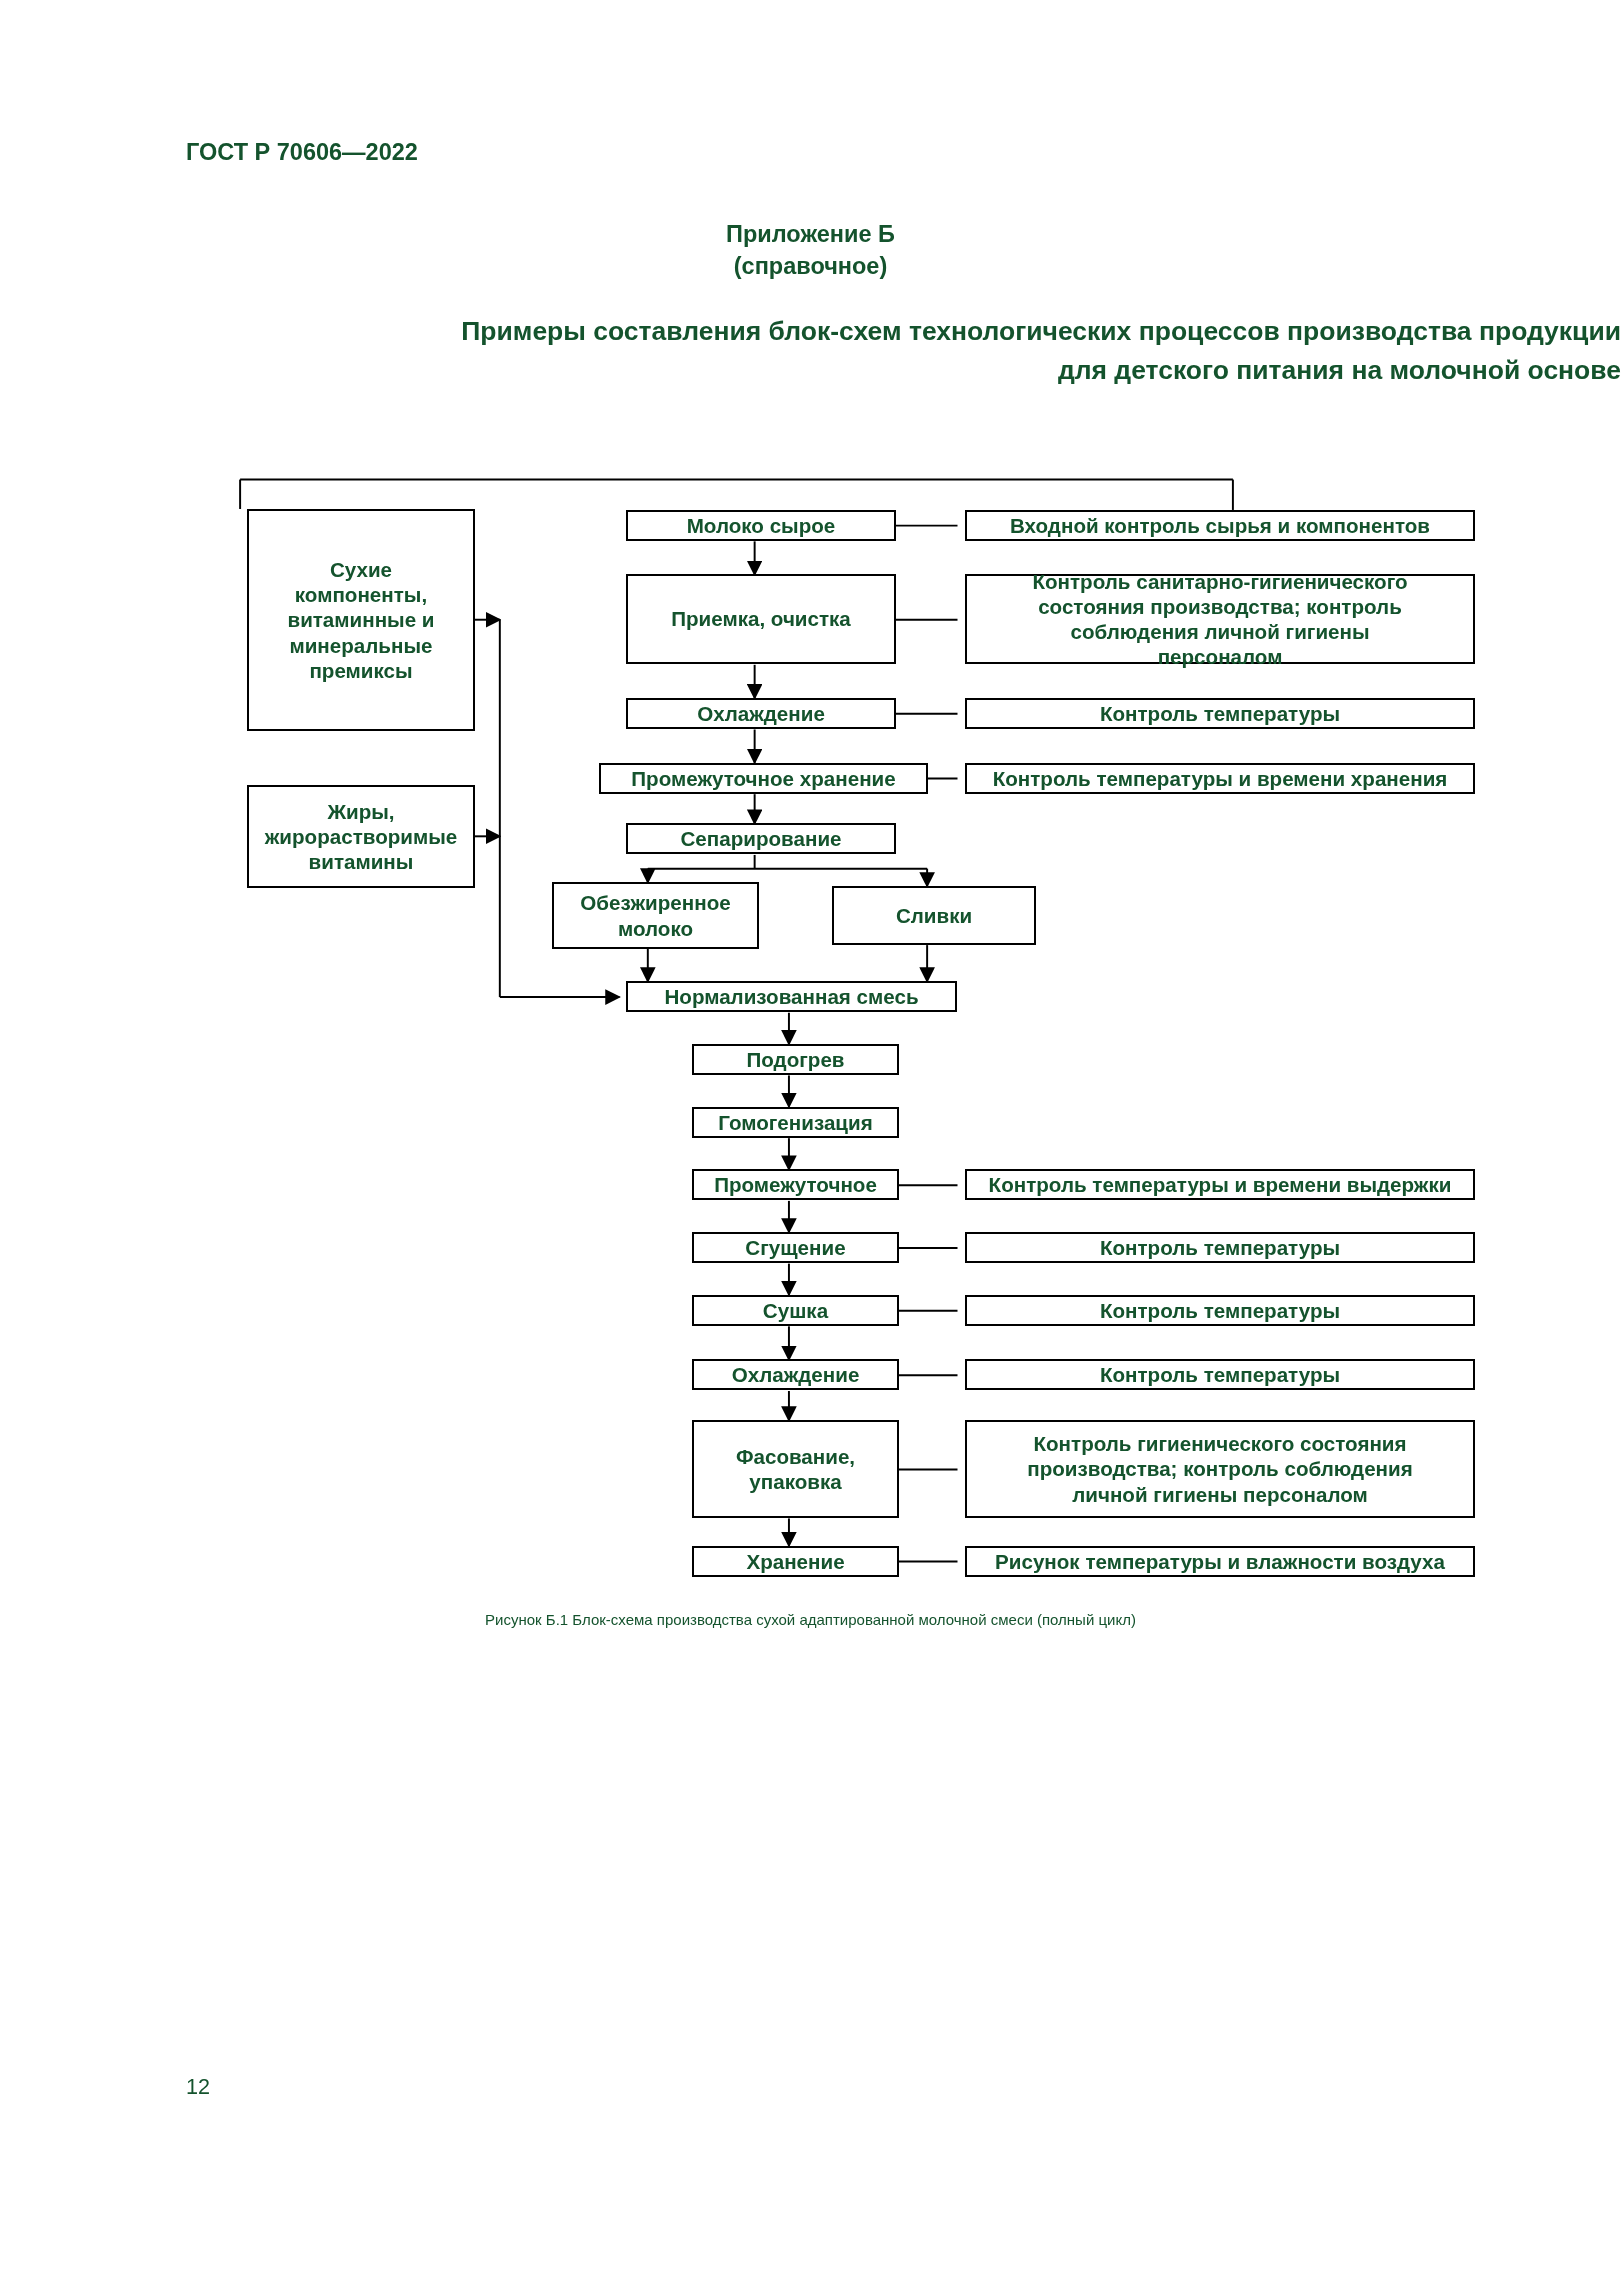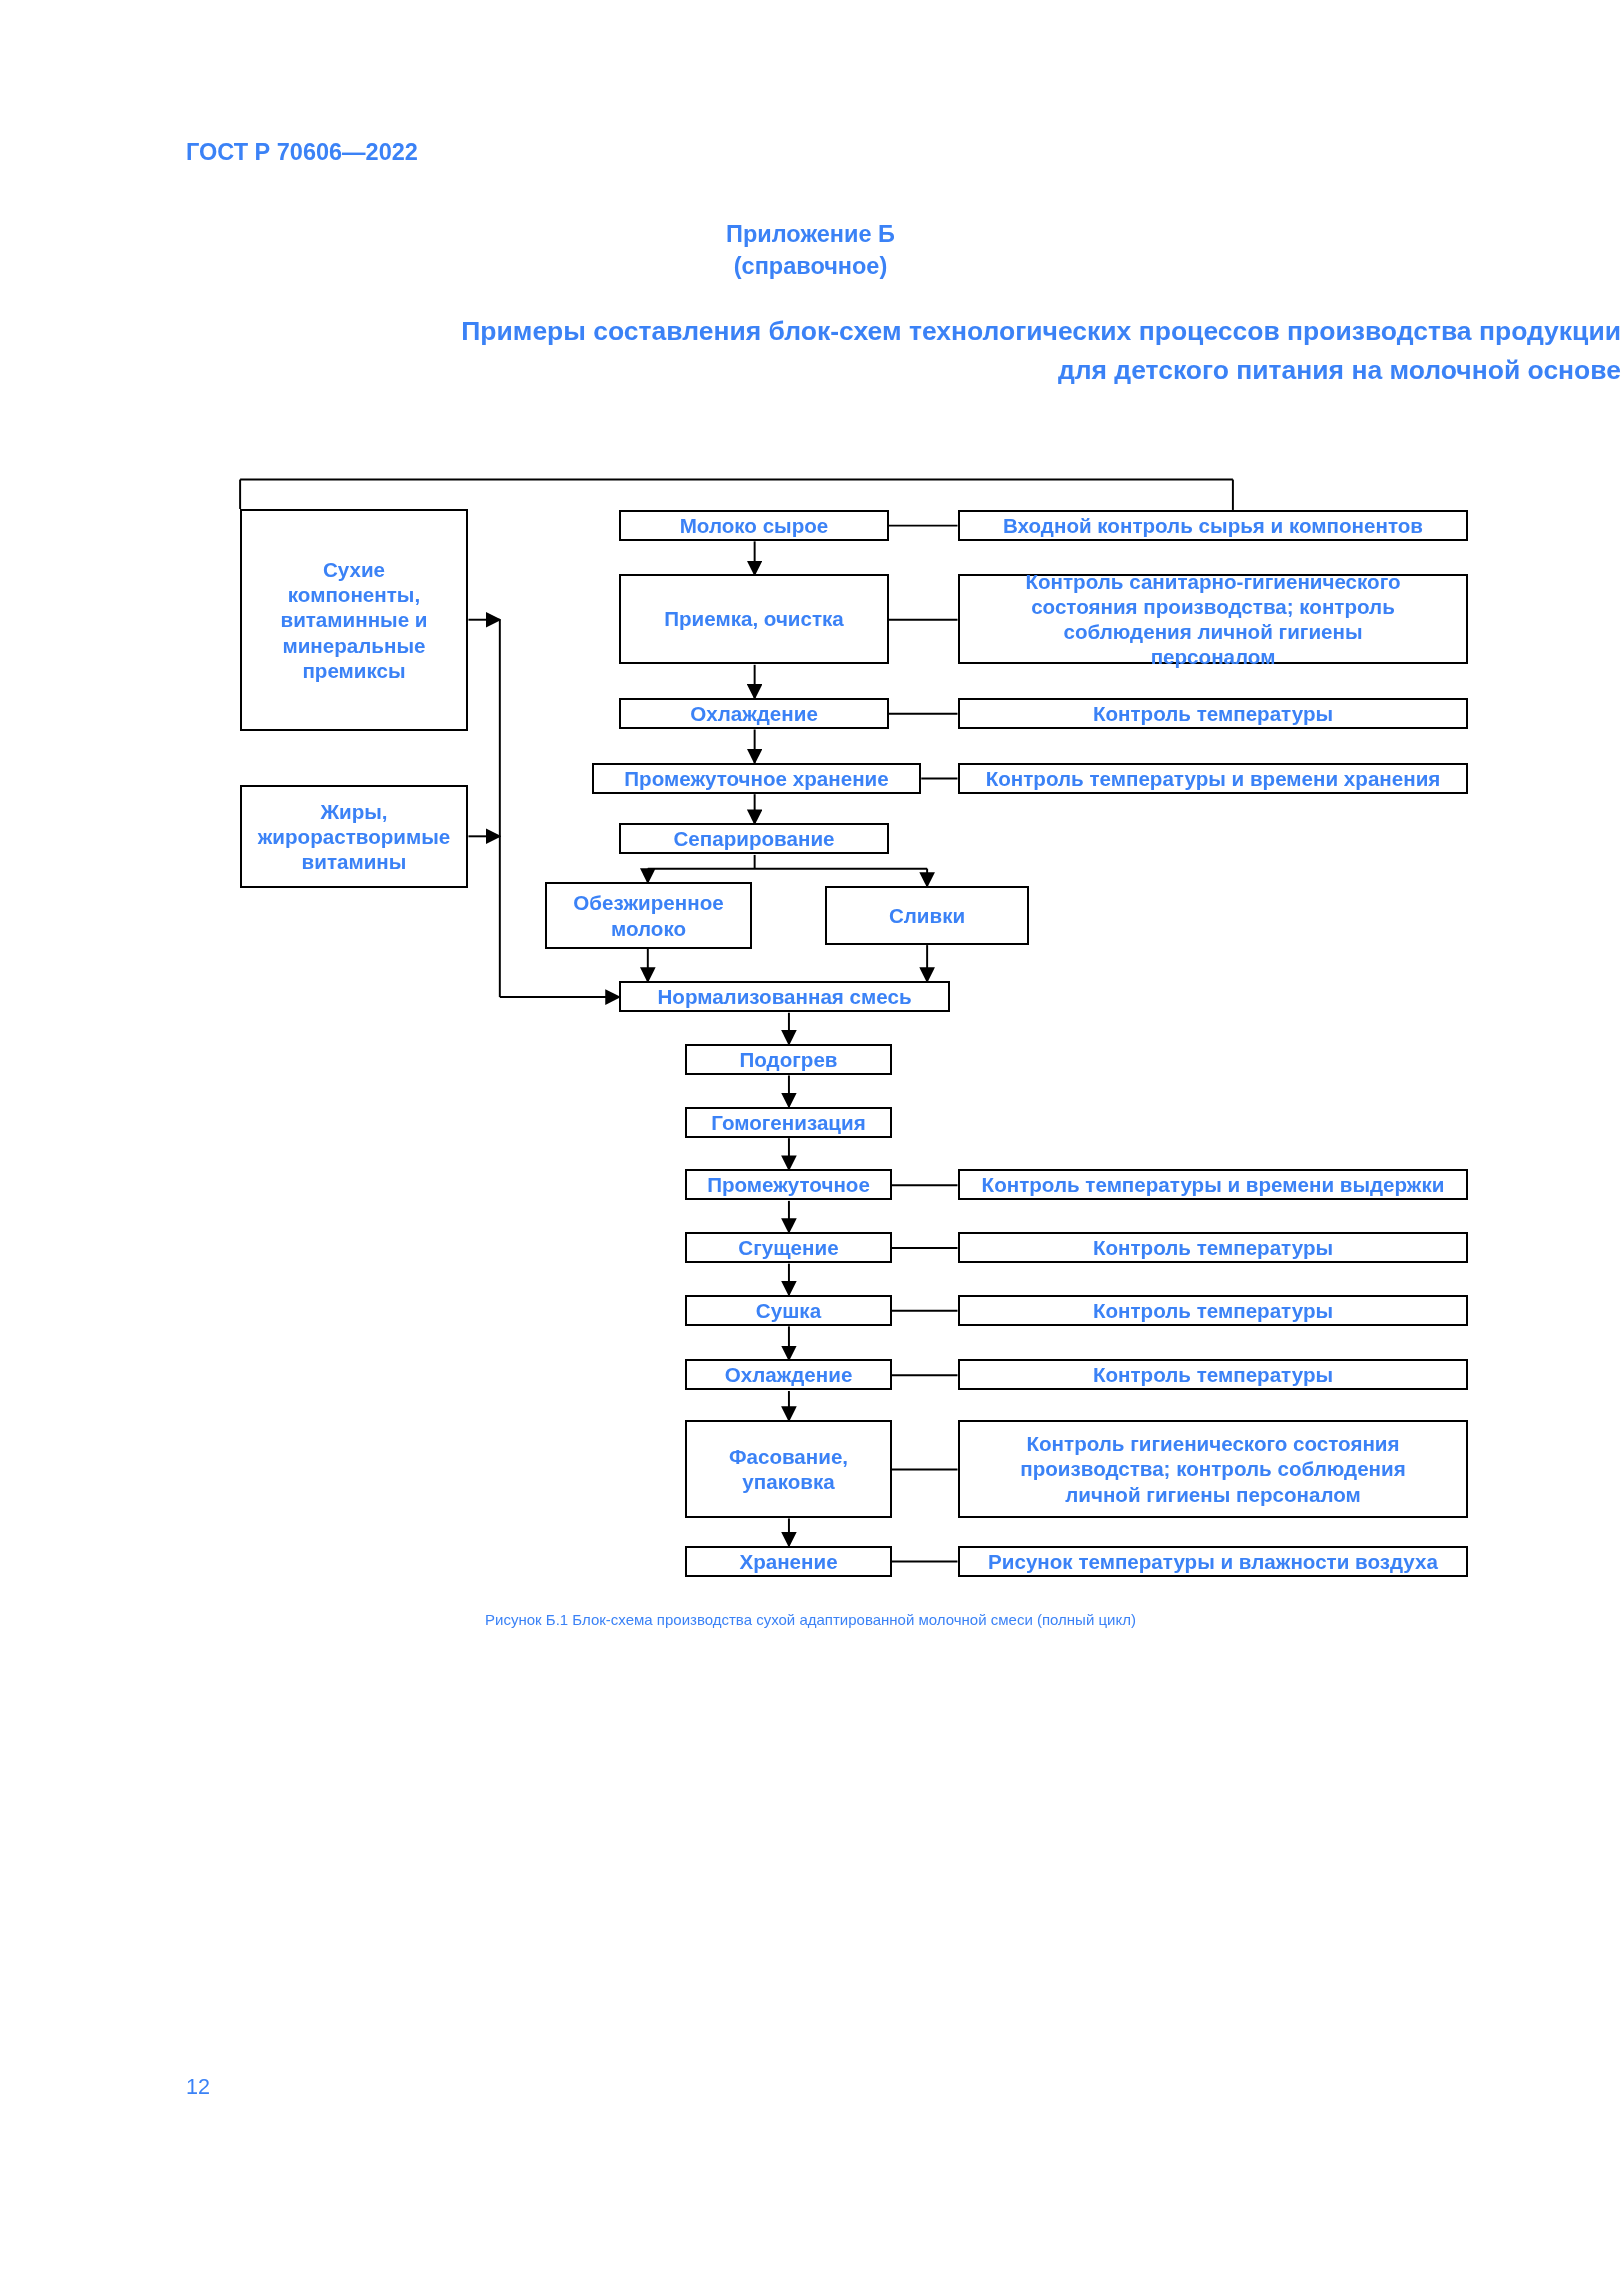--- a/index.html
+++ b/index.html
@@ -2,21 +2,21 @@
 <html><head>
 <meta charset="utf-8">
 <title>ГОСТ Р 70606—2022 — Приложение Б</title>
 <style>
   html, body { margin: 0; padding: 0; background: #ffffff; }
   .page {
     position: relative;
     width: 1621px;
     height: 2293px;
     background: #ffffff;
-    color: #3b82f6;
+    color: #14532d;
     font-family: "Liberation Sans", "DejaVu Sans", sans-serif;
     overflow: hidden;
   }
   .doc-number {
     position: absolute;
     left: 186px; top: 139px;
     font-size: 23.5px;
     font-weight: bold;
   }
   .appendix {
@@ -50,20 +50,21 @@
     border: 2px solid #000;
     background: #fff;
     display: flex;
     align-items: center;
     justify-content: center;
     text-align: center;
     font-size: 20.6px;
     font-weight: bold;
     line-height: 1.22;
     padding: 2px 7.8px;
+    margin-left: 7px;
   }
   .box.pad-wide { padding: 8px 47px; }
   .box.pad-narrow { padding: 2px 29px; }
   .caption {
     position: absolute;
     top: 1611px; left: 0; width: 100%;
     text-align: center;
     font-size: 15px;
   }
   .page-number {

